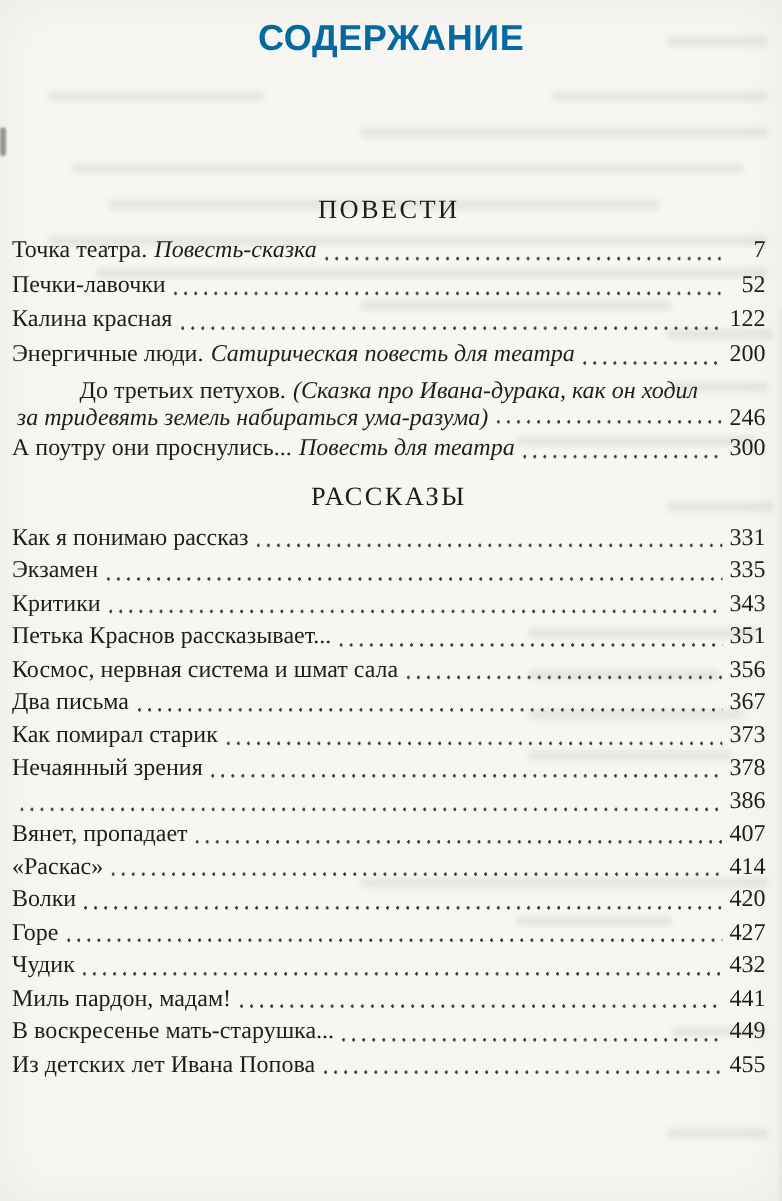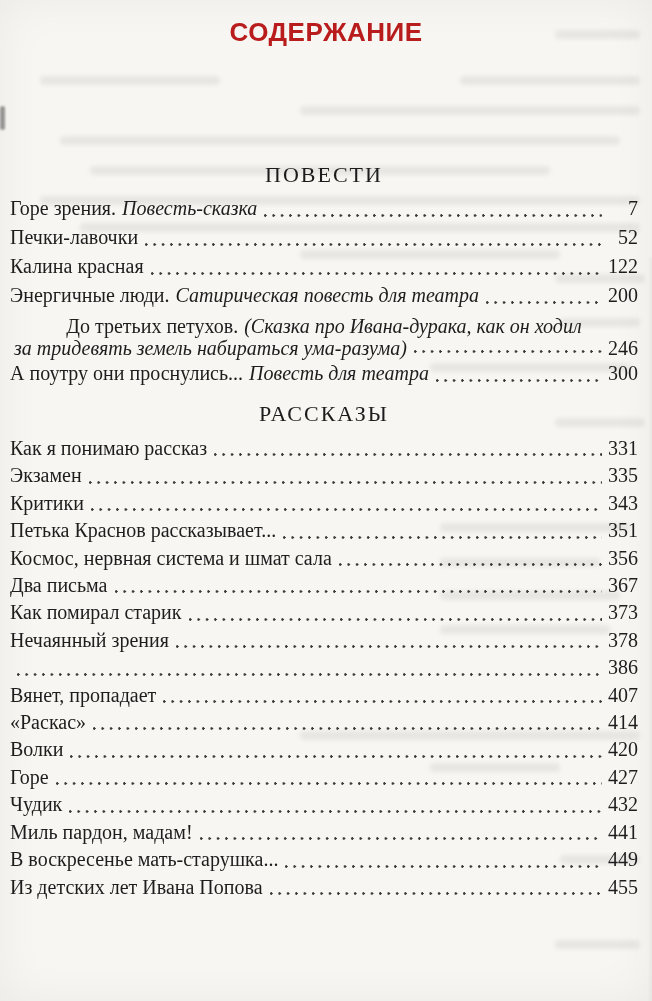--- a/index.html
+++ b/index.html
@@ -25,26 +25,26 @@
     background:#4a4a4a; opacity:0.55; filter:blur(1px); border-radius:3px;
   }
   .edge-line {
     position:absolute; right:0; top:240px; width:2px; height:760px;
     background:#8a8a8a; opacity:0.12; filter:blur(1px);
   }
 
   .title {
     font-family:"Liberation Sans","DejaVu Sans",sans-serif;
     font-weight:700;
-    font-size:26px;
+    font-size:30px;
     line-height:29px;
     letter-spacing:0.5px;
     text-align:center;
     margin:18px 0 0 0;
-    color:#b91c1c;
+    color:#0369a1;
   }
 
   .content { padding:0 14px 0 10px; position:relative; }
 
   .section-heading {
     font-weight:400;
     font-size:22px;
     line-height:26px;
     letter-spacing:2px;
     text-align:center;
@@ -120,21 +120,21 @@
 
   <h1 class="title">СОДЕРЖАНИЕ</h1>
 
   <div class="content">
 
     <h2 class="section-heading heading-povesti">ПОВЕСТИ</h2>
 
     <div class="entries entries-1">
 
       <div class="entry">
-        <span class="tt"><span>Горе зрения.</span><i class="sub">Повесть-сказка</i></span>
+        <span class="tt"><span>Точка театра.</span><i class="sub">Повесть-сказка</i></span>
         <span class="leader"></span>
         <span class="pg">7</span>
       </div>
 
       <div class="entry">
         <span class="tt">Печки-лавочки</span>
         <span class="leader"></span>
         <span class="pg">52</span>
       </div>
 

